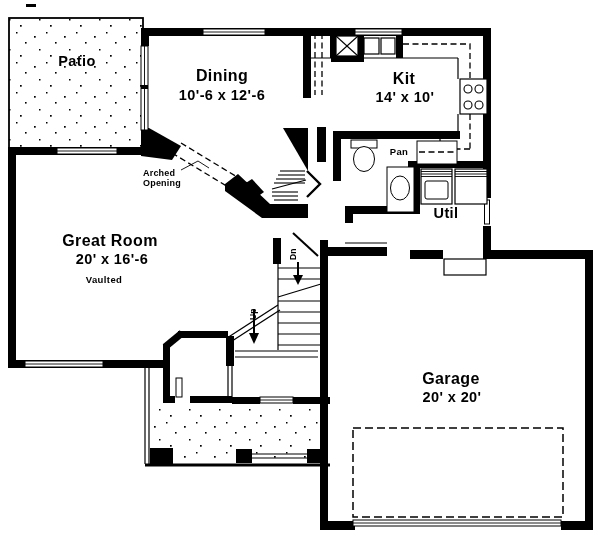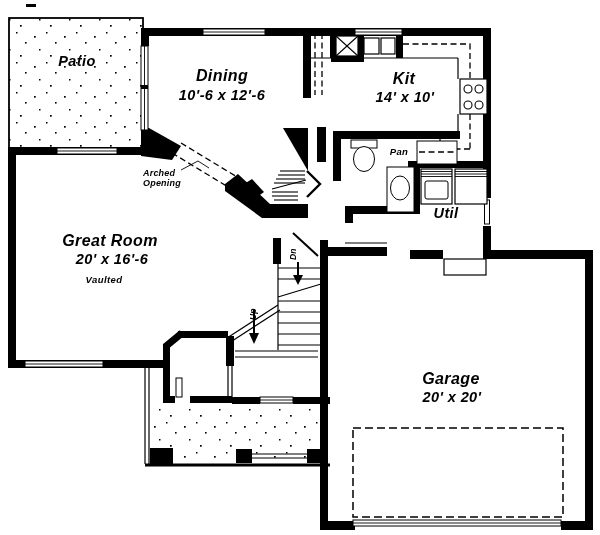--- a/index.html
+++ b/index.html
@@ -1,17 +1,17 @@
 <!DOCTYPE html>
 <html><head>
 <meta charset="utf-8">
 <title>Floor Plan</title>
 <style>
   html,body{margin:0;padding:0;background:#ffffff;}
-  .stage{position:relative;width:600px;height:535px;background:#ffffff;overflow:hidden;font-style:italic;}
+  .stage{position:relative;width:600px;height:535px;background:#ffffff;overflow:hidden;}
   svg{display:block;}
   svg text{
     font-family:"Liberation Sans","DejaVu Sans",sans-serif;
     font-weight:bold;
     fill:#000;
     letter-spacing:0.4px;
   }
   .t16{font-size:16px;}
   .t15{font-size:14.5px;}
   .t10{font-size:9.5px;}

